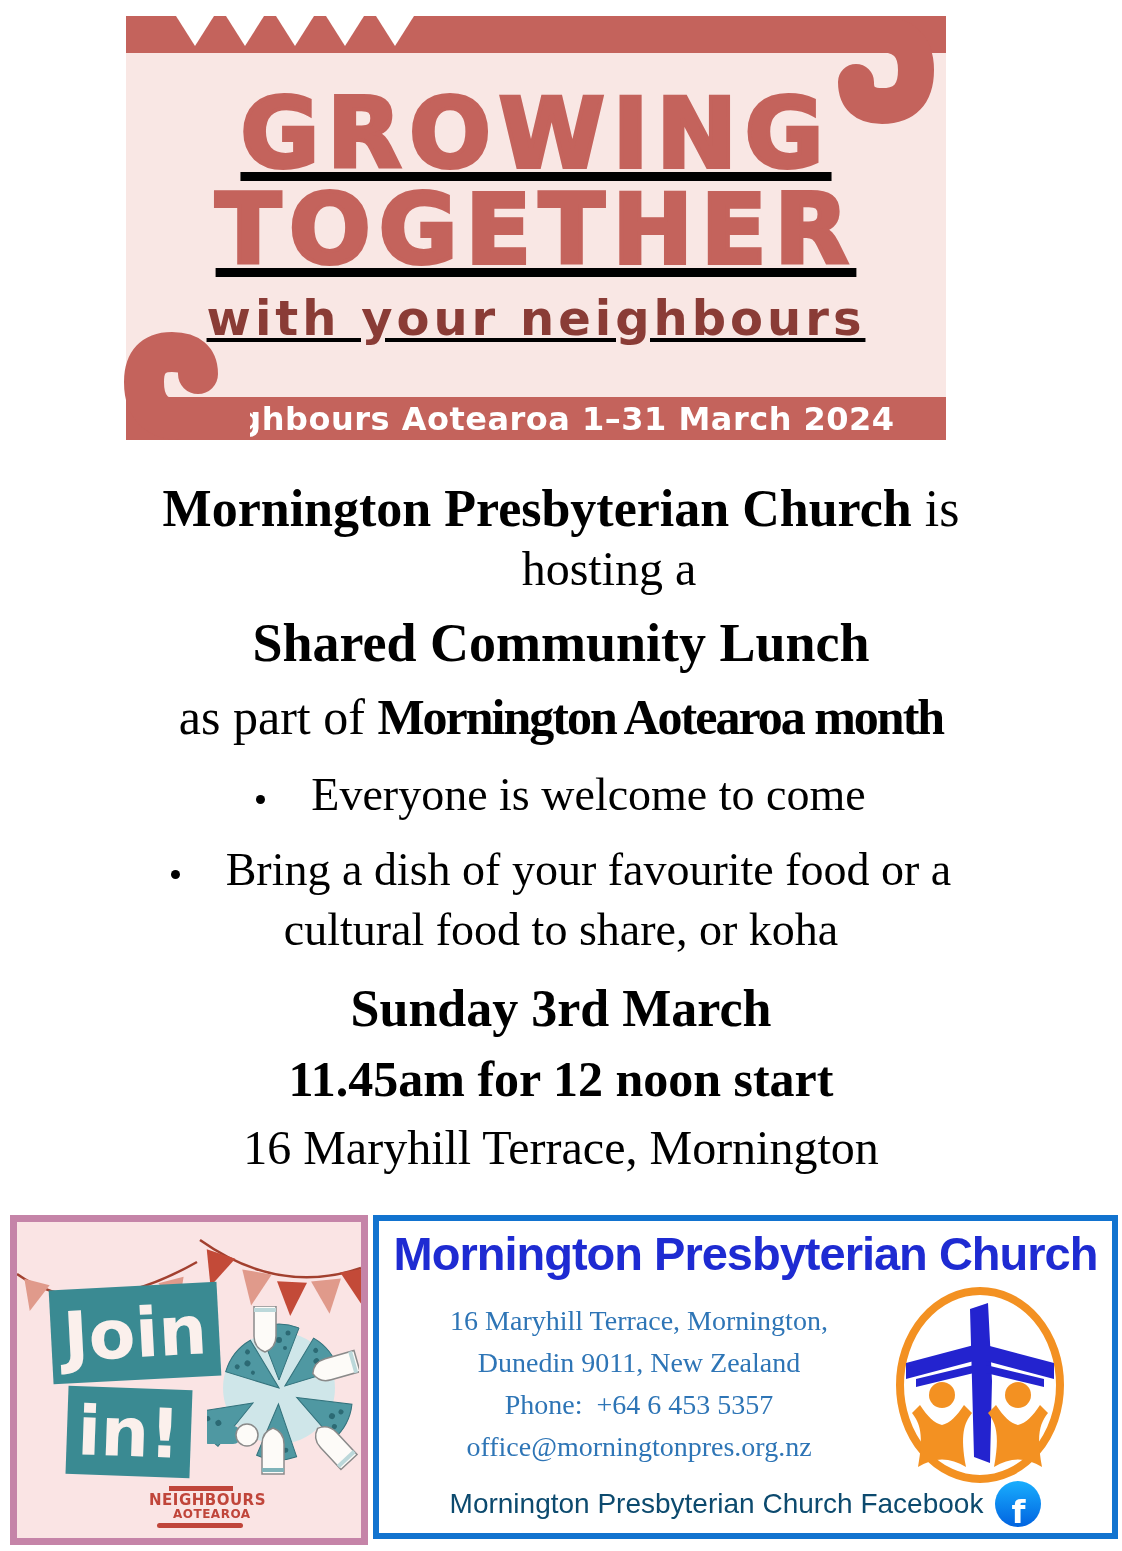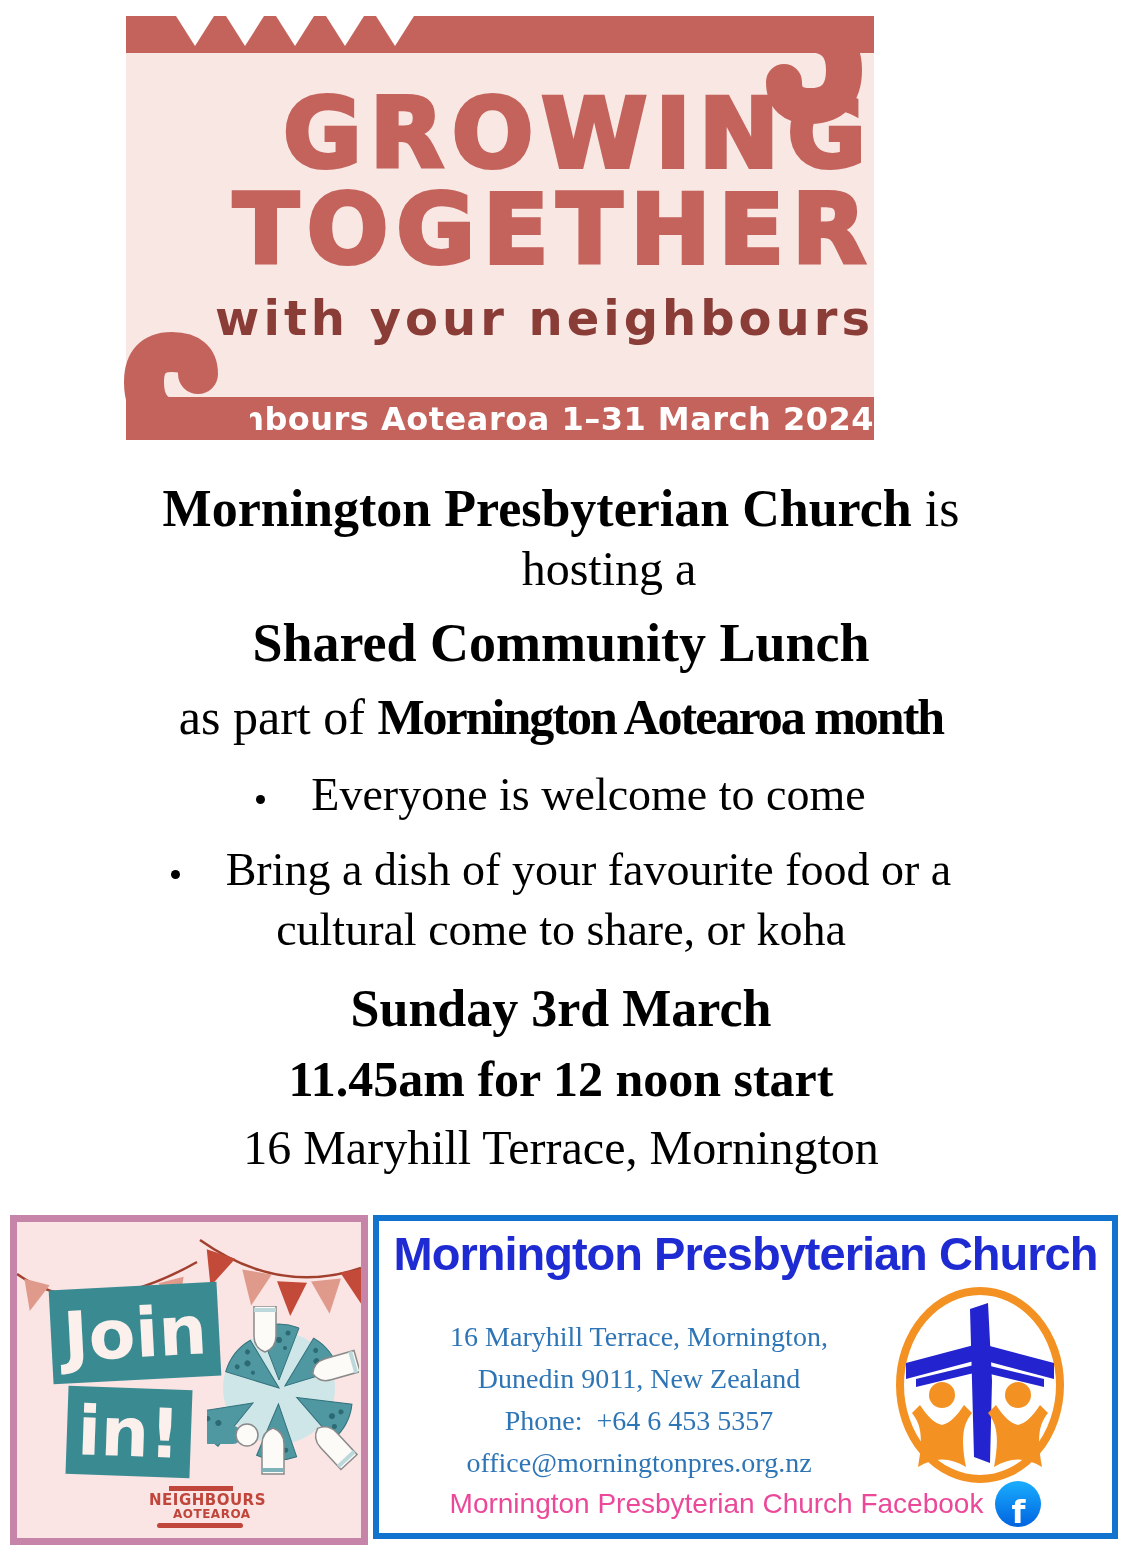--- a/index.html
+++ b/index.html
@@ -2,22 +2,22 @@
 <html><head>
 <meta charset="utf-8">
 <style>
   html,body{margin:0;padding:0;}
   body{
     width:1122px;height:1551px;position:relative;background:#ffffff;
     font-family:"Liberation Serif", serif;color:#000;overflow:hidden;
   }
   
   .banner{
-    position:absolute;left:126px;top:16px;width:748px;height:424px;
-    background:#f9e7e4;text-align:right;
+    position:absolute;left:126px;top:16px;width:820px;height:424px;
+    background:#f9e7e4;text-align:center;text-decoration:underline;
   }
   .bar-top{position:absolute;top:0;left:0;right:0;height:37px;background:#c4635c;}
   .tri-row{position:absolute;top:0;left:50px;display:flex;gap:12px;}
   .tri{width:0;height:0;border-left:19px solid transparent;border-right:19px solid transparent;border-top:30px solid #ffffff;}
   .hook-tr{position:absolute;top:0;right:-6px;}
   .hook-bl{position:absolute;left:-6px;bottom:-2px;}
   .banner-inner{position:relative;padding-top:70px;}
   .growing,.together{
     font-family:"DejaVu Sans", sans-serif;font-weight:800;color:#c4635c;
     font-size:96px;line-height:1.0;letter-spacing:8px;
@@ -71,31 +71,31 @@
   
   .church-card{
     position:absolute;left:373px;top:1215px;width:733px;height:312px;
     border:6px solid #1273cf;background:#ffffff;
   }
   .church-title{
     margin-top:8px;text-align:center;
     font-family:"Liberation Sans", sans-serif;font-weight:700;
     font-size:47px;color:#1e2bd2;letter-spacing:-1px;line-height:1.05;
   }
-  .contact-block{position:absolute;left:0;top:86px;width:520px;text-align:center;margin-top:16px;}
+  .contact-block{position:absolute;left:0;top:86px;width:520px;text-align:center;}
   .contact-line{
     font-family:"Liberation Serif", serif;color:#2e75b6;font-size:28px;
     margin-bottom:14px;white-space:pre-wrap;line-height:1.0;
   }
   .church-logo{position:absolute;right:42px;top:64px;}
   .fb-row{
     position:absolute;bottom:6px;left:0;right:0;
     display:flex;align-items:center;justify-content:center;gap:12px;
   }
-  .fb-label{font-family:"Liberation Sans", sans-serif;font-size:28px;color:#ec4899;}
+  .fb-label{font-family:"Liberation Sans", sans-serif;font-size:28px;color:#0c4a6e;}
   .fb-icon{
     width:46px;height:46px;border-radius:50%;
     background:linear-gradient(#19aefe,#0163e0);
     color:#fff;font-family:"DejaVu Sans", sans-serif;font-weight:800;font-size:32px;
     display:flex;align-items:flex-end;justify-content:center;line-height:0.95;
   }
 </style>
 </head>
 <body>
 
@@ -129,21 +129,21 @@
 <div class="line l3">Shared Community Lunch</div>
 <div class="line l4">
   <span>as part of </span><b>Mornington Aotearoa month</b>
 </div>
 <div class="line bullet b1">
   <span class="dot"></span><span>Everyone is welcome to come</span>
 </div>
 <div class="line bullet b2a">
   <span class="dot"></span><span>Bring a dish of your favourite food or a</span>
 </div>
-<div class="line bullet b2b">cultural come to share, or koha</div>
+<div class="line bullet b2b">cultural food to share, or koha</div>
 <div class="line ldate">Sunday 3rd March</div>
 <div class="line ltime">11.45am for 12 noon start</div>
 <div class="line laddr">16 Maryhill Terrace, Mornington</div>
 
 <div class="join-card">
   <svg class="bunting" width="344" height="130" viewBox="0 0 344 130">
     <path d="M0,52 Q70,102 180,40" fill="none" stroke="#a2402f" stroke-width="2.5"></path>
     <path d="M183,18 Q262,74 344,46" fill="none" stroke="#a2402f" stroke-width="2.5"></path>
     <g>
       <polygon points="-13,0 13,0 0,30" transform="translate(20,60) rotate(14)" fill="#e09a8b"></polygon>

